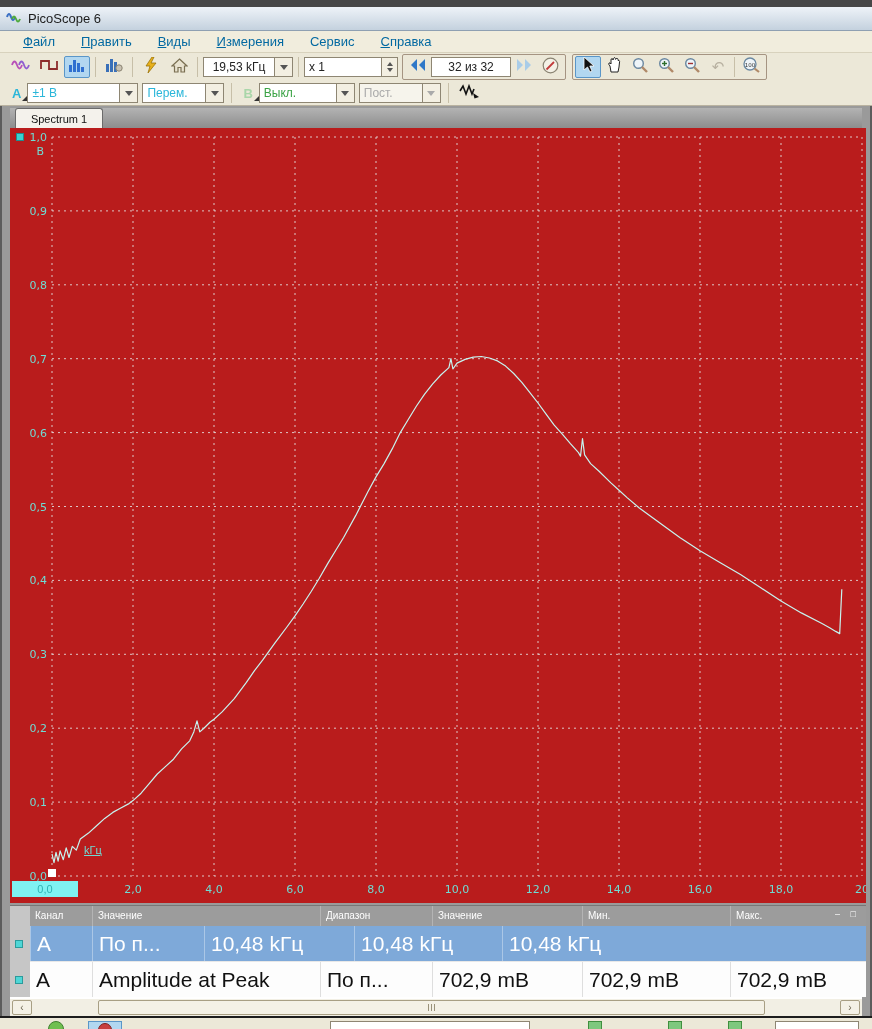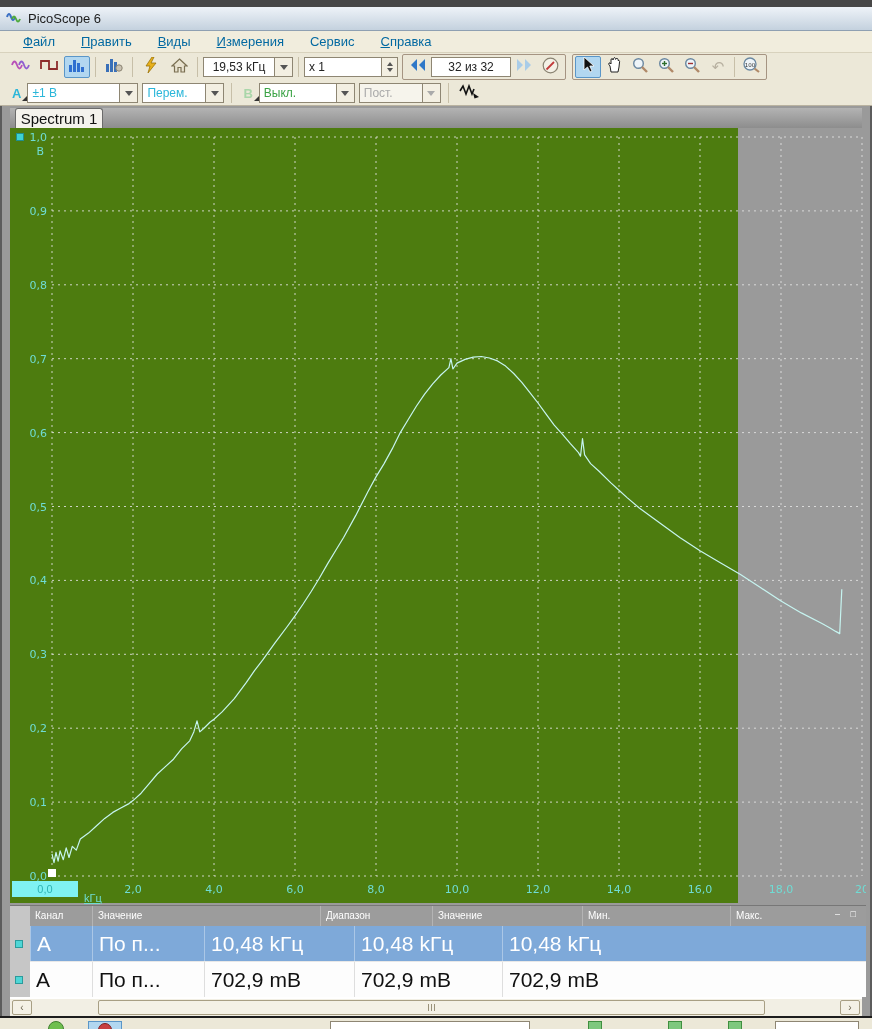--- a/index.html
+++ b/index.html
@@ -33,31 +33,31 @@
   .cyan-text { color:#2ab6d9 !important; }
   .green-text { color:#3aa345 !important; }
   .gray-text { color:#aaa !important; }
   .chan-label { font-size:13px; font-weight:bold; margin:0 2px 0 4px; position:relative; }
   .chan-label::after { content:""; position:absolute; right:-6px; bottom:0; width:0; height:0; border-left:5px solid transparent; border-bottom:5px solid #333; }
   .buffer-box { background:#fff; border:1px solid #8e8673; height:20px; width:80px; display:flex; align-items:center; justify-content:center; font-size:12px; color:#222; }
 
   
   .workspace { position:relative; height:910px; background:#9a9a9a; border-left:2px solid #5c5c5c; border-right:2px solid #5c5c5c; }
   .tabrow { position:absolute; left:8px; top:2px; right:8px; height:20px; background:linear-gradient(#b3b3b3,#8d8d8d); display:flex; }
-  .tab { height:20px; min-width:88px; background:#f4f2ec; border:1px solid #6b6b6b; border-bottom:none; border-radius:3px 3px 0 0; display:flex; align-items:center; justify-content:center; font-size:15px; color:#111; margin-left:5px; }
-  .chart-wrap { position:absolute; left:8px; top:22px; width:728px; height:775px; background:#4d7c0f; }
+  .tab { height:20px; min-width:88px; background:#f4f2ec; border:1px solid #6b6b6b; border-bottom:none; border-radius:3px 3px 0 0; display:flex; align-items:center; justify-content:center; font-size:11px; color:#111; margin-left:5px; }
+  .chart-wrap { position:absolute; left:8px; top:22px; width:856px; height:775px; background:#b91c1c; }
   svg text { font-family:"DejaVu Sans",sans-serif; }
   .grid { stroke:#e4e4e4; stroke-width:1; stroke-dasharray:2 4; opacity:.85; }
   .tick { fill:#6fdcd4; font-size:11px; }
   .ylab { text-anchor:end; }
   .xlab { text-anchor:middle; }
   .chan-a-square { position:absolute; left:6px; top:5px; width:8px; height:8px; background:#3ed2d2; border:1px solid #1f8f8f; }
   .origin-handle { position:absolute; left:38px; top:741px; width:8px; height:8px; background:#fff; }
   .x-offset-box { position:absolute; left:2px; top:753px; width:66px; height:16px; background:#7ff2f2; color:#2db3b3; font-size:11px; display:flex; align-items:center; justify-content:center; }
-  .x-unit { position:absolute; left:74px; top:764px; color:#6fdcd4; font-size:11px;text-decoration:underline; }
+  .x-unit { position:absolute; left:74px; top:716px; color:#6fdcd4; font-size:11px;text-decoration:underline; }
 
   
   .meas-table { position:absolute; left:8px; top:799px; width:856px; height:92px; background:#8b5cf6; display:flex; border-top:1px solid #777; }
   .gutter { width:20px; background:#c6c6c6; position:relative; }
   .gutter .sq { position:absolute; left:5px; width:8px; height:8px; background:#4fd6d6; border:1px solid #2b9b9b; }
   .tcols { flex:1; display:flex; flex-direction:column; }
   .thead { height:20px; background:#9c9c9c; display:flex; color:#fff; font-size:10px; align-items:center; position:relative; }
   .thead .hc { height:100%; display:flex; align-items:center; padding-left:5px; border-left:1px solid #b4b4b4; }
   .thead .hc:first-child { border-left:none; }
   .win-glyphs { position:absolute; right:6px; top:3px; color:#fff; font-size:9px; letter-spacing:4px; }
@@ -347,20 +347,21 @@
         </div>
         <div class="trow sel">
           <span class="tc c-chan">A</span>
           <span class="tc c-span">По п...</span>
           <span class="tc c-val">10,48 kГц</span>
           <span class="tc c-min">10,48 kГц</span>
           <span class="tc c-max">10,48 kГц</span>
         </div>
         <div class="trow plain">
           <span class="tc c-chan">A</span>
+          <span class="tc c-name">Amplitude at Peak</span>
           <span class="tc c-span">По п...</span>
           <span class="tc c-val">702,9 mВ</span>
           <span class="tc c-min">702,9 mВ</span>
           <span class="tc c-max">702,9 mВ</span>
         </div>
       </div>
     </div>
 
     <div class="hscroll">
       <span class="sbtn">‹</span>

